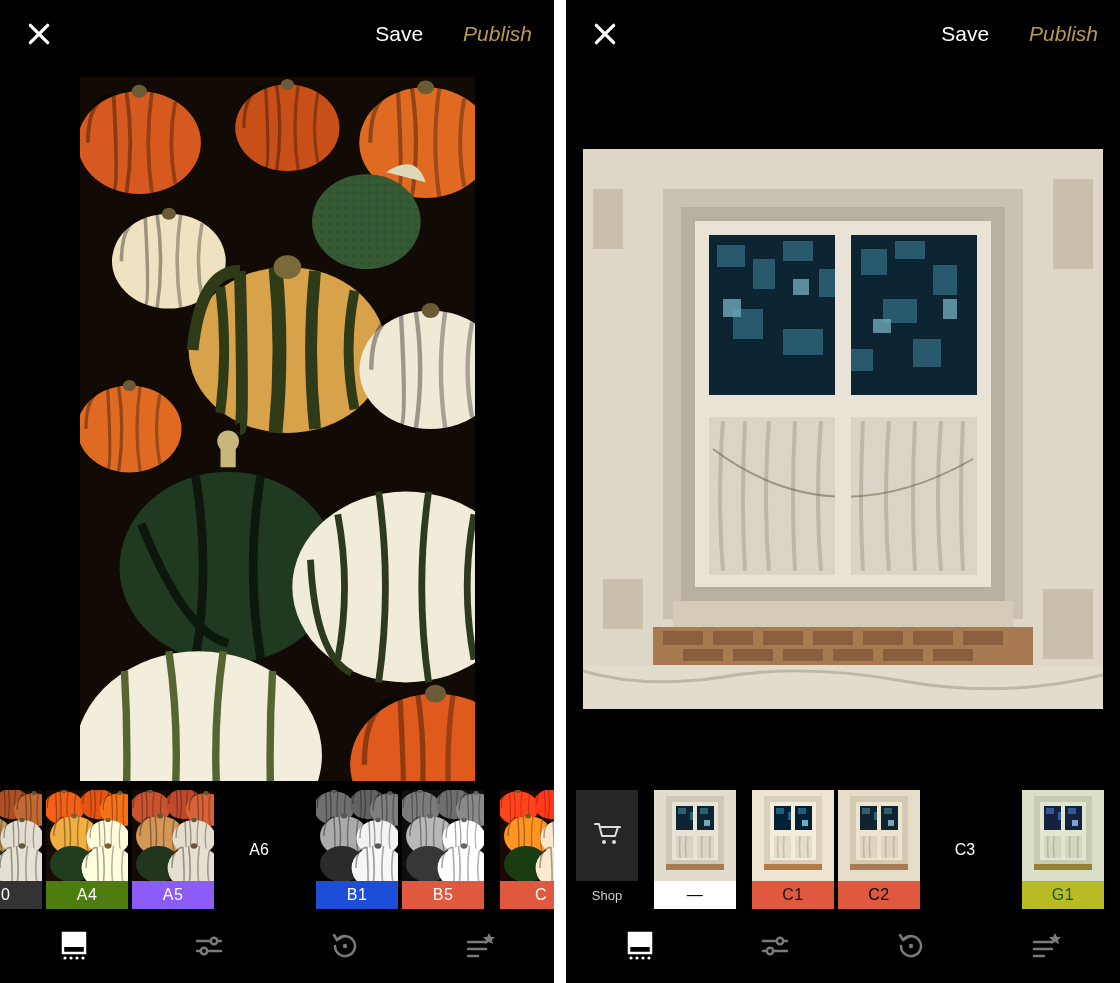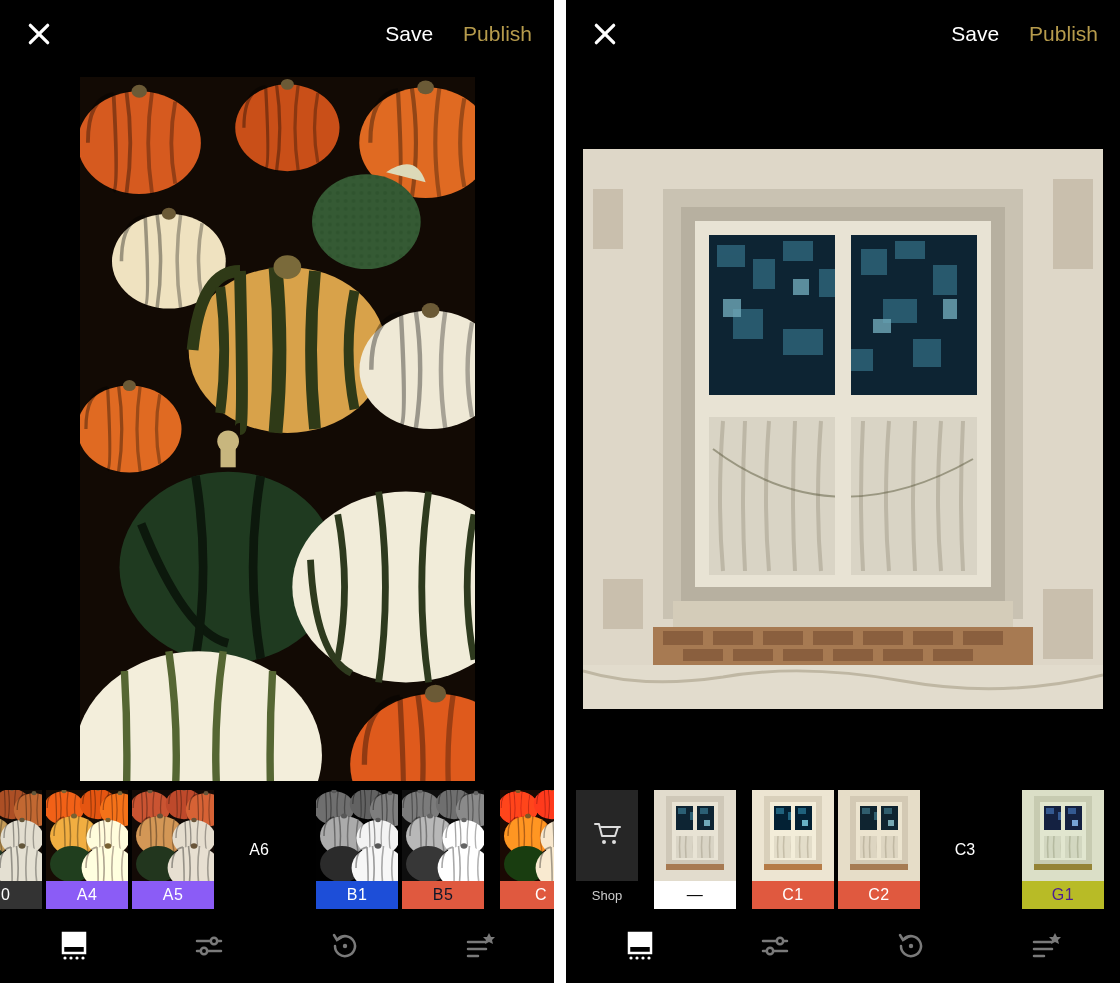--- a/index.html
+++ b/index.html
@@ -22,23 +22,23 @@
   }
   .topbar {
     height: 68px;
     display: flex;
     align-items: center;
     justify-content: space-between;
     padding: 0 22px 0 26px;
     color: #fff;
     font-size: 21px;
   }
-  .topbar .right { display: flex; gap: 30px; align-items: center; }
+  .topbar .right { display: flex; gap: 40px; align-items: center; }
   .save-btn { color: #fff; cursor: pointer; }
-  .publish-btn { cursor: pointer; }
+  .publish-btn { cursor: pointer; font-style: italic; }
   .close-icon { width: 26px; height: 26px; cursor: pointer; }
   .close-icon svg { width: 100%; height: 100%; }
   .preview {
     flex: 1;
     display: flex;
     align-items: center;
     justify-content: center;
     overflow: hidden;
   }
   .preview-inner { position: relative; }
@@ -353,21 +353,21 @@
       <div class="filter-cell cut-left">
         <div class="filter-thumb"><svg viewBox="0 0 82 91" width="100%" height="100%" preserveAspectRatio="xMidYMid slice" style="filter:grayscale(.2) brightness(.95)">
             <use href="#pumpkins-thumb"></use>
           </svg></div>
         <div class="filter-label" style="background:#333333;color:#fff">10</div>
       </div>
       <div class="filter-cell">
         <div class="filter-thumb"><svg viewBox="0 0 82 91" width="100%" height="100%" preserveAspectRatio="xMidYMid slice" style="filter:saturate(1.3) brightness(1.05) sepia(.15)">
             <use href="#pumpkins-thumb"></use>
           </svg></div>
-        <div class="filter-label" style="background:#8b5cf6;color:#fff">A4</div>
+        <div class="filter-label" style="background:#4d7c0f;color:#fff">A4</div>
       </div>
       <div class="filter-cell">
         <div class="filter-thumb"><svg viewBox="0 0 82 91" width="100%" height="100%" preserveAspectRatio="xMidYMid slice" style="filter:saturate(.9) hue-rotate(-8deg) brightness(.95)">
             <use href="#pumpkins-thumb"></use>
           </svg></div>
         <div class="filter-label" style="background:#8b5cf6;color:#fff">A5</div>
       </div>
       <div class="divider-cell">
         <div class="divider-thumb">
           <svg viewBox="0 0 34 12">
@@ -381,21 +381,21 @@
       <div class="filter-cell">
         <div class="filter-thumb"><svg viewBox="0 0 82 91" width="100%" height="100%" preserveAspectRatio="xMidYMid slice" style="filter:grayscale(1) contrast(1.1)">
             <use href="#pumpkins-thumb"></use>
           </svg></div>
         <div class="filter-label" style="background:#1d4ed8;color:#fff">B1</div>
       </div>
       <div class="filter-cell">
         <div class="filter-thumb"><svg viewBox="0 0 82 91" width="100%" height="100%" preserveAspectRatio="xMidYMid slice" style="filter:grayscale(1) brightness(1.1)">
             <use href="#pumpkins-thumb"></use>
           </svg></div>
-        <div class="filter-label" style="background:#e0593f;color:#0f172a">B5</div>
+        <div class="filter-label" style="background:#e0593f;color:#ffffff">B5</div>
       </div>
       <div class="group-spacer"></div>
       <div class="filter-cell cut-right">
         <div class="filter-thumb"><svg viewBox="0 0 82 91" width="100%" height="100%" preserveAspectRatio="xMidYMid slice" style="filter:saturate(1.6) hue-rotate(-10deg)">
             <use href="#pumpkins-thumb"></use>
           </svg></div>
         <div class="filter-label" style="background:#e0593f;color:#fff">C</div>
       </div>
     </div>
 
@@ -474,43 +474,43 @@
         <div class="filter-thumb"><svg viewBox="0 0 82 91" width="100%" height="100%" preserveAspectRatio="xMidYMid slice" style="filter:none">
             <use href="#window-thumb"></use>
           </svg></div>
         <div class="filter-label" style="background:#ffffff;color:#000000">—</div>
       </div>
       <div class="group-spacer"></div>
       <div class="filter-cell">
         <div class="filter-thumb"><svg viewBox="0 0 82 91" width="100%" height="100%" preserveAspectRatio="xMidYMid slice" style="filter:saturate(1.2) brightness(1.02) contrast(1.05)">
             <use href="#window-thumb"></use>
           </svg></div>
-        <div class="filter-label" style="background:#e0593f;color:#ffffff">C1</div>
+        <div class="filter-label" style="background:#e0593f;color:#0f172a">C1</div>
       </div>
       <div class="filter-cell">
         <div class="filter-thumb"><svg viewBox="0 0 82 91" width="100%" height="100%" preserveAspectRatio="xMidYMid slice" style="filter:saturate(1.05) sepia(.12) brightness(.98)">
             <use href="#window-thumb"></use>
           </svg></div>
-        <div class="filter-label" style="background:#e0593f;color:#ffffff">C2</div>
+        <div class="filter-label" style="background:#e0593f;color:#000000">C2</div>
       </div>
       <div class="divider-cell">
         <div class="divider-thumb">
           <svg viewBox="0 0 34 12">
             <line x1="1" y1="6" x2="33" y2="6" stroke="#fff" stroke-width="2"></line>
             <circle cx="17" cy="6" r="4.5" fill="#262626" stroke="#fff" stroke-width="2"></circle>
           </svg>
         </div>
         <div class="divider-label">C3</div>
       </div>
       <div class="group-spacer"></div>
       <div class="filter-cell cut-right">
         <div class="filter-thumb"><svg viewBox="0 0 82 91" width="100%" height="100%" preserveAspectRatio="xMidYMid slice" style="filter:hue-rotate(25deg) saturate(1.3)">
             <use href="#window-thumb"></use>
           </svg></div>
-        <div class="filter-label" style="background:#b8bb26;color:#4c1d95">G1</div>
+        <div class="filter-label" style="background:#b8bb26;color:#14532d">G1</div>
       </div>
     </div>
 
   <div class="dock">
     <span class="dock-icon active">
       <svg viewBox="0 0 32 32">
           <rect x="5" y="3" width="22" height="20" fill="none" stroke="currentColor" stroke-width="2.5"></rect>
           <rect x="5" y="3" width="22" height="14" fill="currentColor"></rect>
           <circle cx="7" cy="28" r="1.6" fill="currentColor"></circle>
           <circle cx="13" cy="28" r="1.6" fill="currentColor"></circle>

